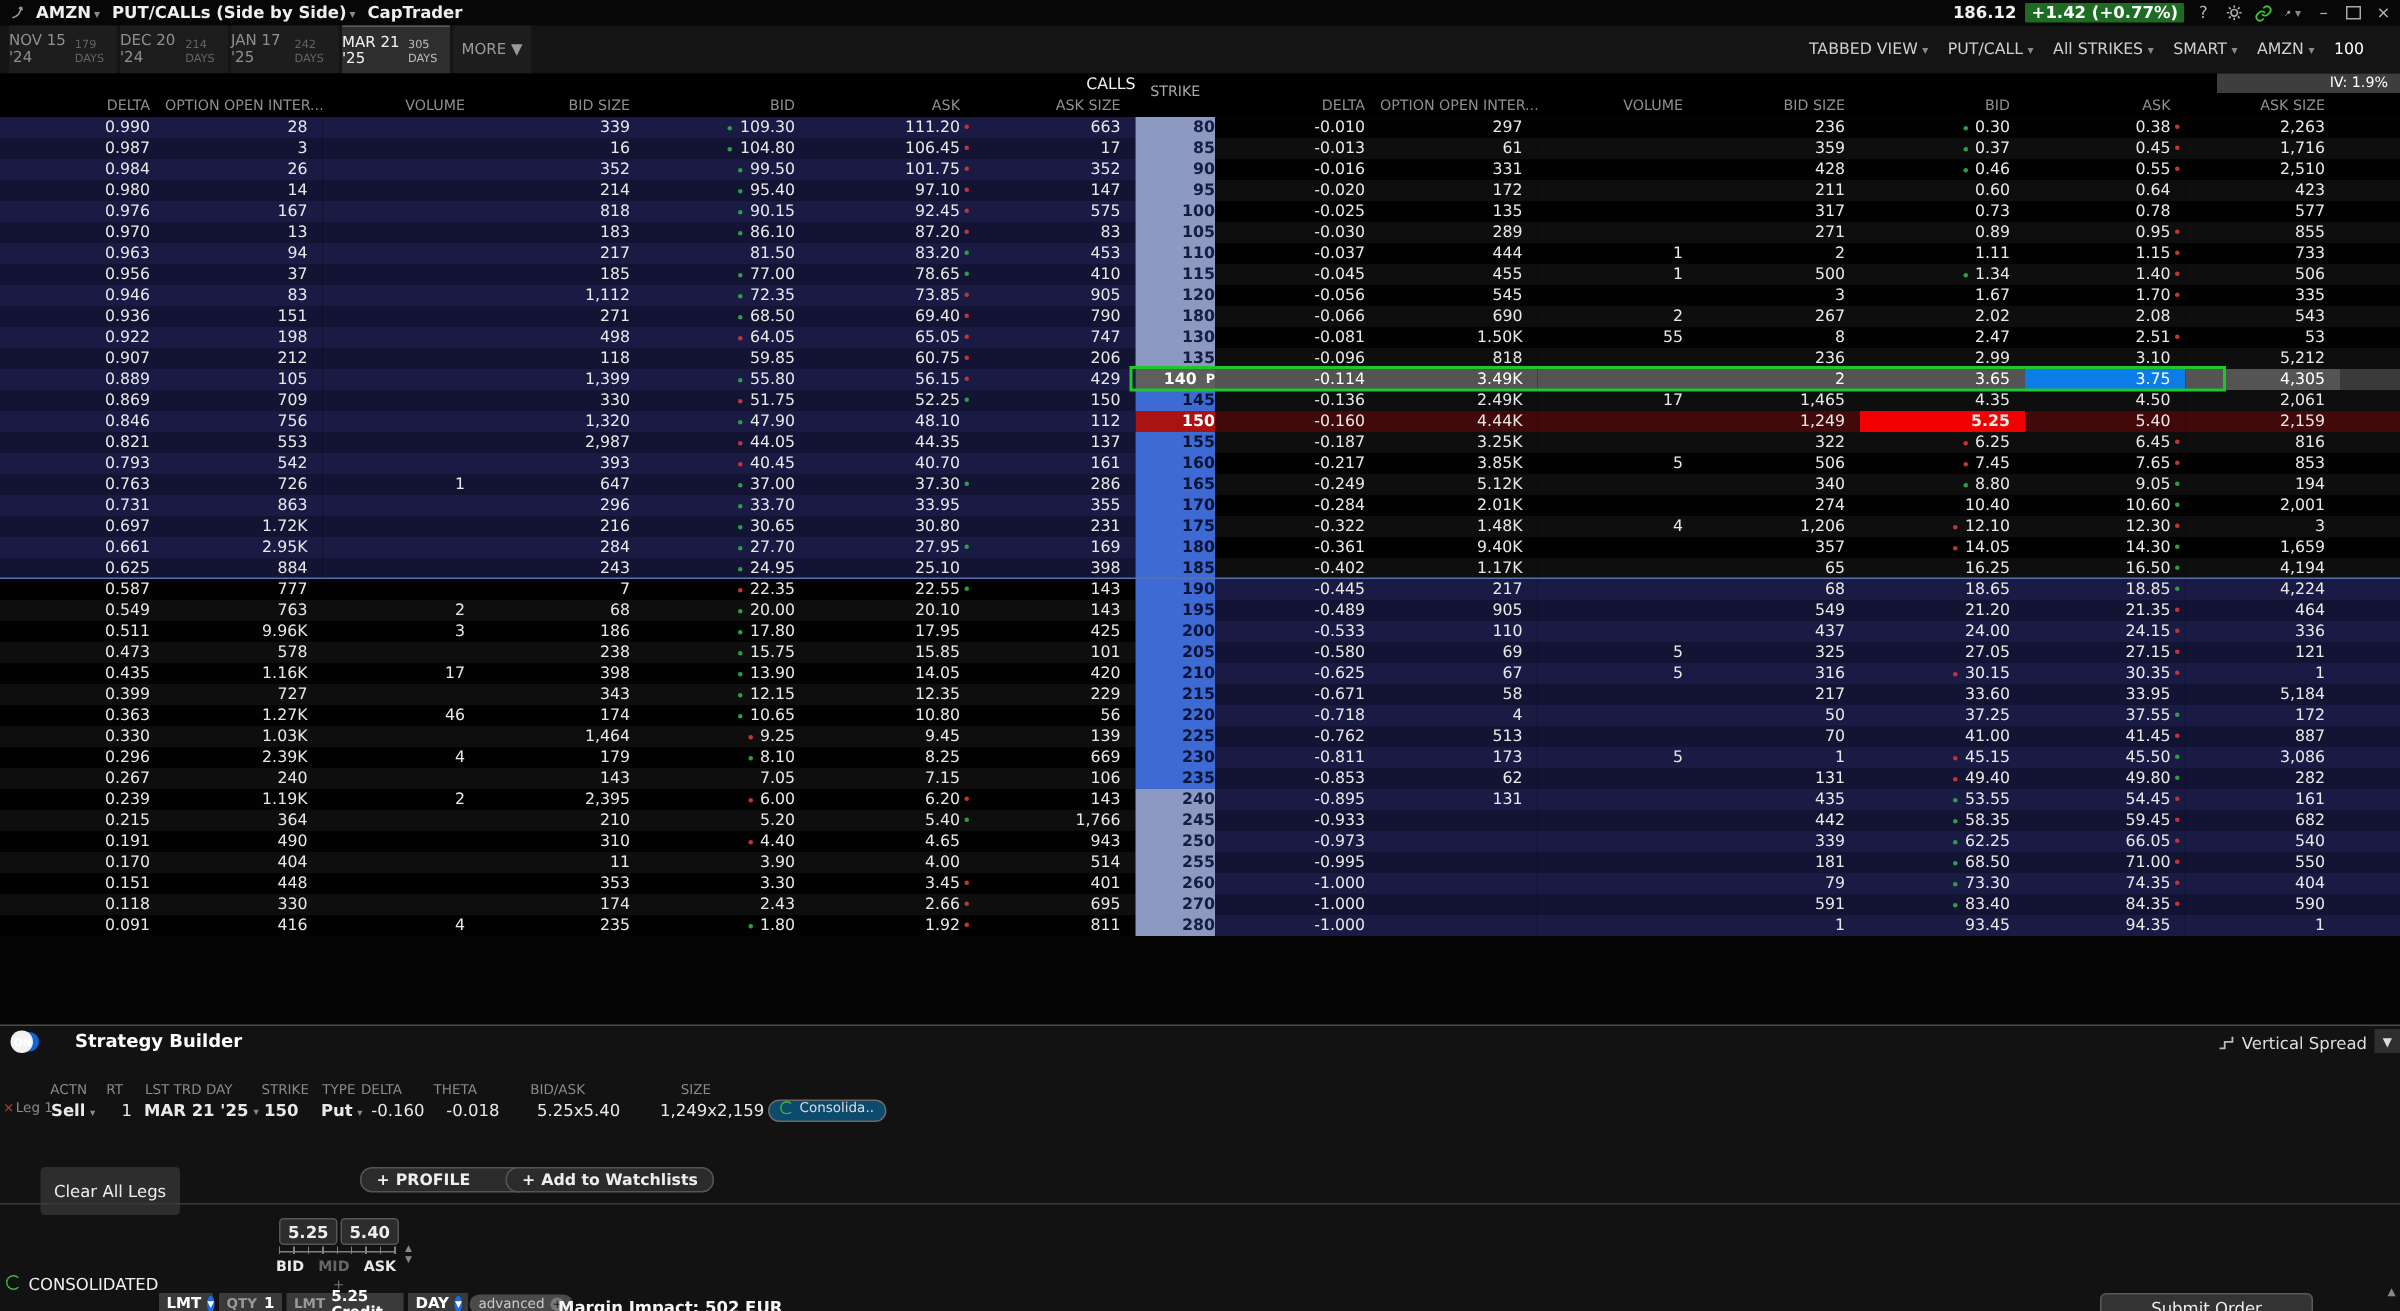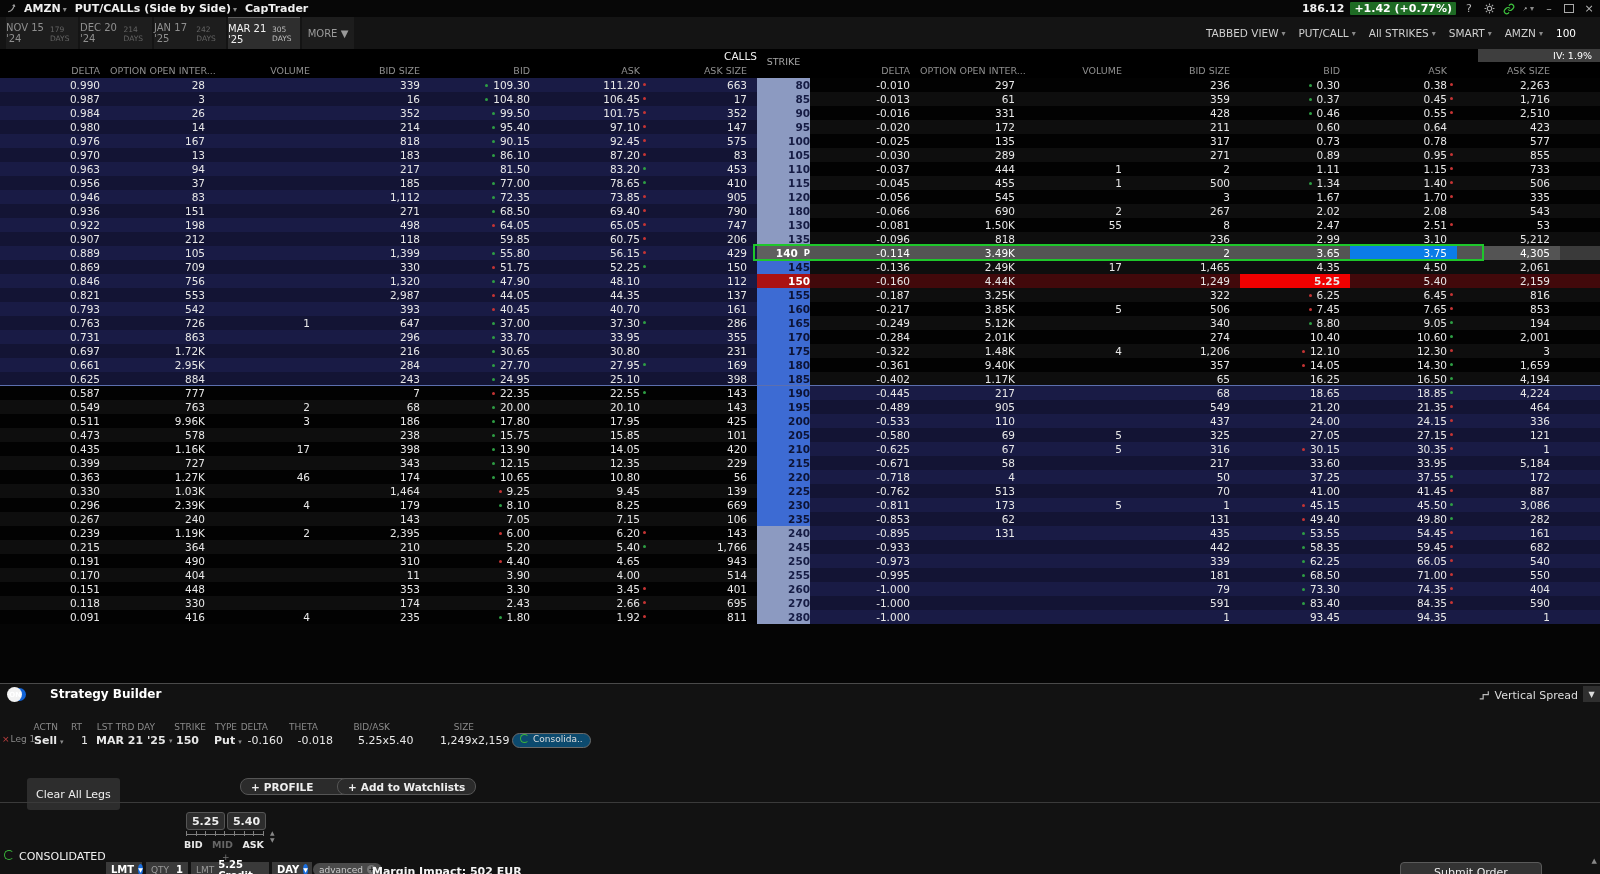--- a/index.html
+++ b/index.html
@@ -84,21 +84,21 @@
   .rbtn{position:absolute;background:#2b2b2b;border:1px solid #555;border-radius:8px;color:#eee;font-weight:bold;font-size:10.5px;display:flex;align-items:center;padding:0 10px;cursor:pointer}
   .divider2{position:absolute;left:0;right:0;top:118px;border-top:1px solid #3a3a3a}
   .pricebtn{top:128px;width:37px;height:16px;font-weight:bold;font-size:11px;border:1px solid #555;border-radius:3px}
   .slider{position:absolute;left:186px;top:147px;width:78px;height:6px;background-image:repeating-linear-gradient(to right,#808080 0 1px,transparent 1px 9.6px),linear-gradient(#808080,#808080);background-size:100% 5px,100% 1px;background-position:0 0,0 3px;background-repeat:no-repeat;cursor:pointer}
   .sliderlabels{position:absolute;left:184px;top:155px;width:80px;display:flex;justify-content:space-between;font-size:9.5px;font-weight:bold}
   .sliderlabels .mid{color:#666}
   .spin{position:absolute;left:270px;top:146px;display:flex;flex-direction:column;gap:1px;color:#888;font-size:6px;line-height:6px;cursor:pointer}
   .plus-mid{position:absolute;left:222px;top:168px;color:#777;font-size:9px}
   .consol{position:absolute;left:4px;top:166px;display:flex;gap:5px;font-weight:normal;font-size:11px;color:#f0f0f0}
   .obox{position:absolute;top:178px;height:15px;background:#3a3a3a;display:flex;align-items:center;gap:4px;padding:0 5px;box-sizing:border-box;font-size:10px;cursor:pointer}
-  .obox .lab{color:#9a9a9a;font-weight:normal;font-size:9px}
+  .obox .lab{color:#9a9a9a;font-weight:bold;font-size:9px}
   .obox .val{color:#fff;font-weight:bold}
   .carc{width:11px;height:11px;border-radius:50%;background:#1a6fe0;color:#fff;font-size:6px;display:flex;align-items:center;justify-content:center}
   .adv{position:absolute;left:313px;top:179px;height:13px;background:#4a4a4a;border-radius:7px;color:#ccc;font-size:9px;display:flex;align-items:center;gap:4px;padding:0 6px;cursor:pointer}
   .pluscirc{width:9px;height:9px;border-radius:50%;background:#777;color:#222;font-size:8px;line-height:9px;text-align:center}
   .margin{position:absolute;left:372px;top:181px;font-weight:bold;font-size:11px;color:#f5f5f5}
   .submit{left:1400px;width:140px;top:178px;height:18px;border:1px solid #5a5a5a;border-radius:4px 4px 0 0;background:#333;font-size:11px}
   .uparrow{position:absolute;right:3px;top:173px;color:#888;font-size:7px}
 </style>
 </head>
 <body>

